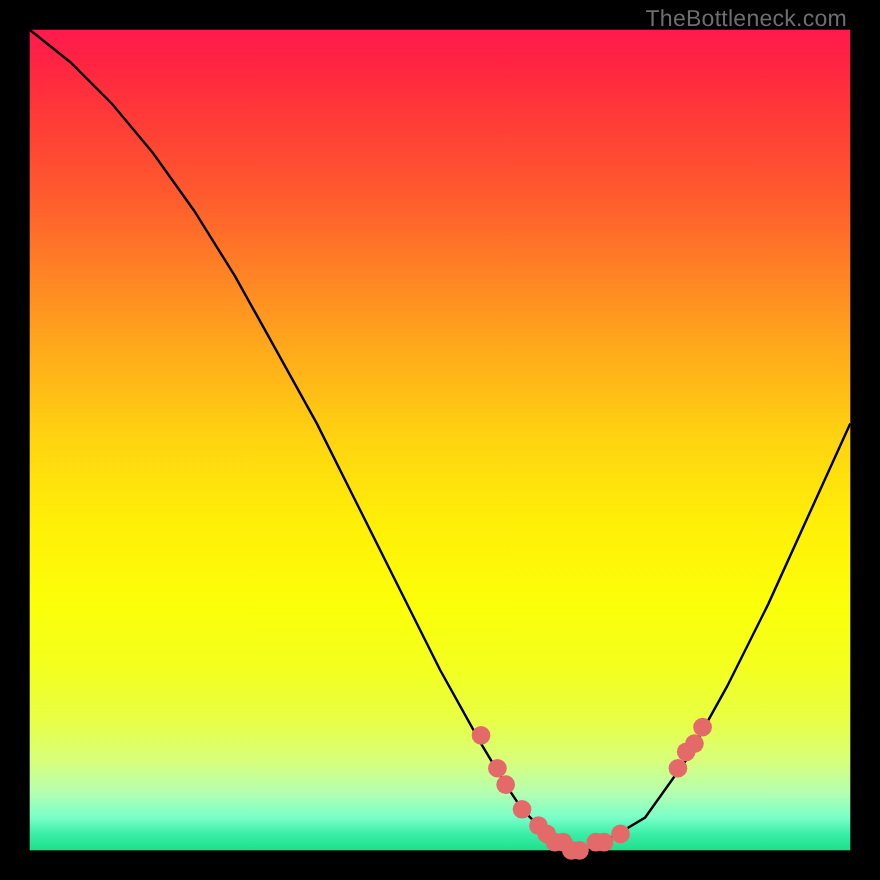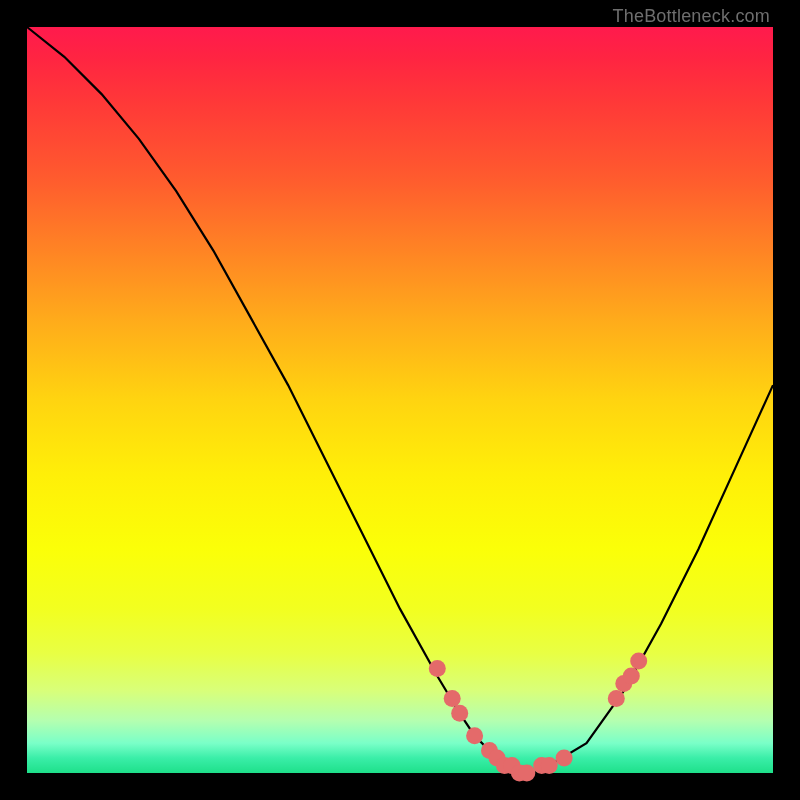--- a/index.html
+++ b/index.html
@@ -34,21 +34,21 @@
       #7affc8 96%,
       #3aeea8 98%,
       #1ee08a 100%
     );
   }
   .watermark {
     position: absolute;
     top: 6px;
     right: 30px;
     color: #6e6e6e;
-    font-size: 18px;
+    font-size: 21px;
     font-weight: 500;
     letter-spacing: 0.2px;
     font-family: Arial, Helvetica, sans-serif;
   }
   svg.curve {
     position: absolute;
     left: 0; top: 0;
     width: 746px; height: 746px;
     overflow: visible;
   }

